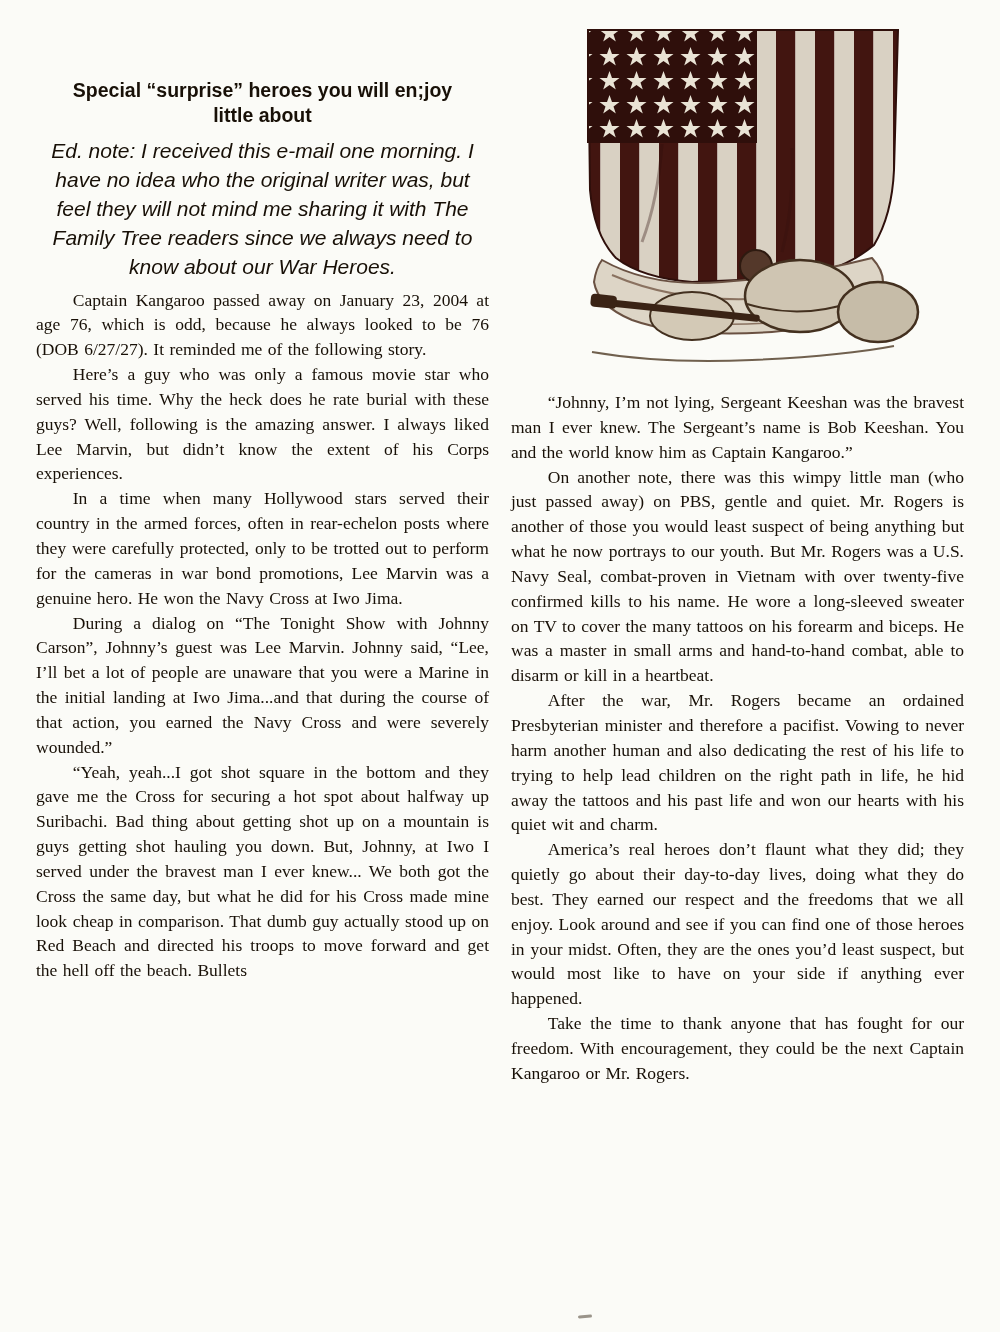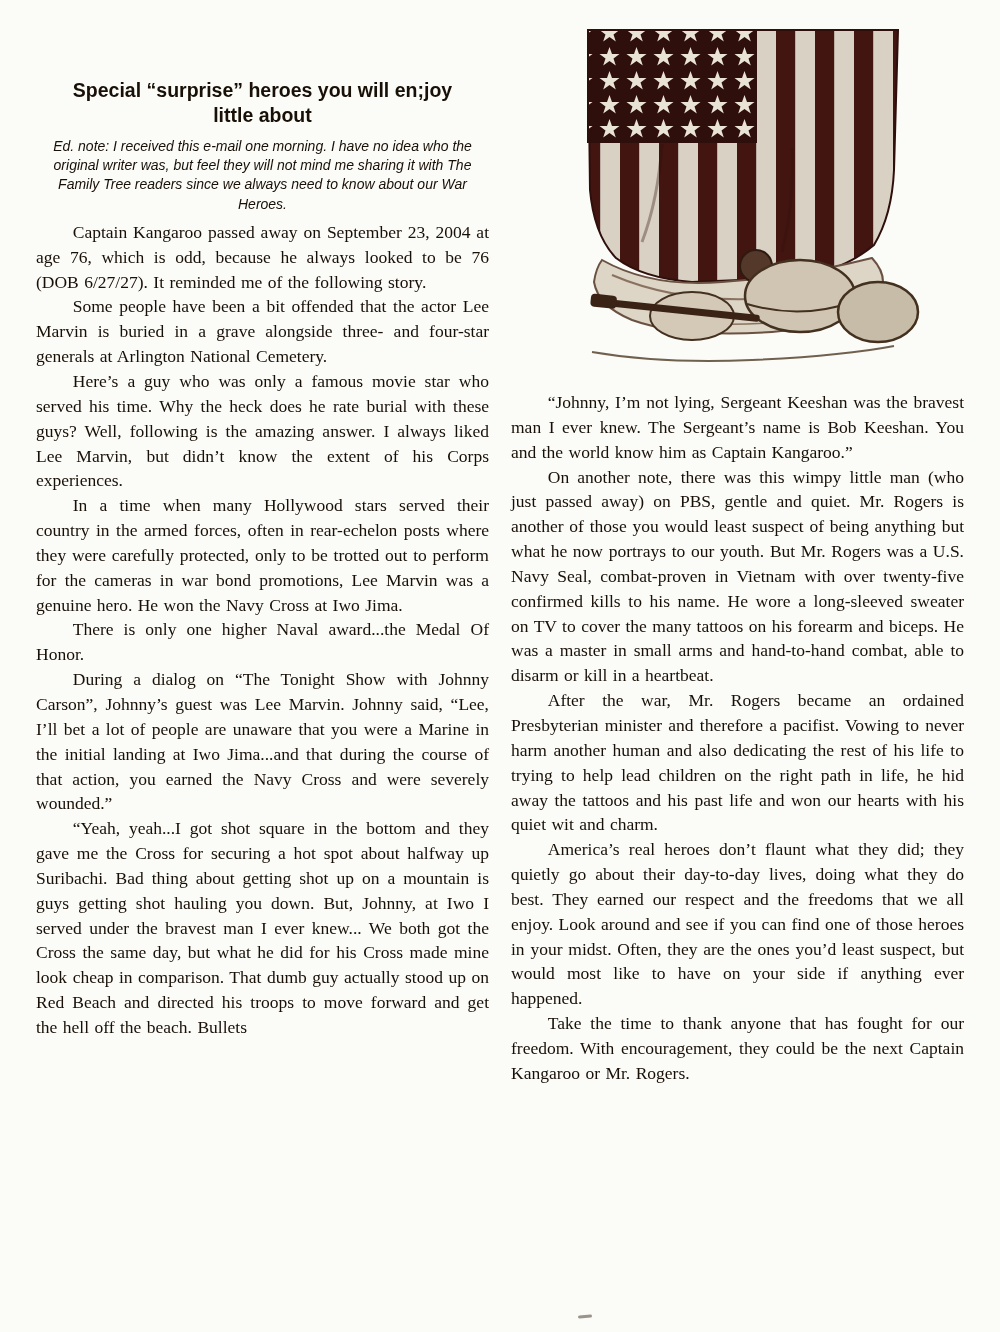--- a/index.html
+++ b/index.html
@@ -25,21 +25,21 @@
     font-family: "Liberation Sans", sans-serif;
     font-weight: bold;
     font-size: 19.5px;
     line-height: 1.3;
     text-align: center;
     margin: 0 0 8px 0;
   }
   .ed-note {
     font-family: "Liberation Sans", sans-serif;
     font-style: italic;
-    font-size: 14px;
+    font-size: 21px;
     line-height: 1.38;
     text-align: center;
     margin: 0 0 6px 0;
   }
   p.body {
     font-size: 17.5px;
     line-height: 1.42;
     text-align: justify;
     text-indent: 2.1em;
     margin: 0;
@@ -66,25 +66,23 @@
 
 <div class="sheet">
   <div class="page">
 
     <div class="col col-left">
       <h1 class="article-title">
         <span>Special “surprise” heroes you will en;joy</span><br>
         <span>little about</span>
       </h1>
       <p class="ed-note">Ed. note:  I received this e-mail one morning.  I have no idea who the original writer was, but feel they will not mind me sharing it with The Family Tree readers since we always need to know about our War Heroes.</p>
-      <p class="body">Captain Kangaroo passed away on September 23, 2004 at age 76, which is odd, because he always looked to be 76 (DOB 6/27/27).  It reminded me of the following story.</p>
-      <p class="body">Some people have been a bit offended that the actor Lee Marvin is buried in a grave alongside three- and four-star generals at Arlington National Cemetery.</p>
+      <p class="body">Captain Kangaroo passed away on January 23, 2004 at age 76, which is odd, because he always looked to be 76 (DOB 6/27/27).  It reminded me of the following story.</p>
       <p class="body">Here’s a guy who was only a famous movie star who served his time.  Why the heck does he rate burial with these guys?  Well, following is the amazing answer.  I always liked Lee Marvin, but didn’t know the extent of his Corps experiences.</p>
       <p class="body">In a time when many Hollywood stars served their country in the armed forces, often in rear-echelon posts where they were carefully protected, only to be trotted out to perform for the cameras in war bond promotions, Lee Marvin was a genuine hero.  He won the Navy Cross at Iwo Jima.</p>
-      <p class="body">There is only one higher Naval award...the Medal Of Honor.</p>
       <p class="body">During a dialog on “The Tonight Show with Johnny Carson”, Johnny’s guest was Lee Marvin.  Johnny said, “Lee, I’ll bet a lot of people are unaware that you were a Marine in the initial landing at Iwo Jima...and that during the course of that action, you earned the Navy Cross and were severely wounded.”</p>
       <p class="body">“Yeah, yeah...I got shot square in the bottom and they gave me the Cross for securing a hot spot about halfway up Suribachi.  Bad thing about getting shot up on a mountain is guys getting shot hauling you down.  But, Johnny, at Iwo I served under the bravest man I ever knew...  We both got the Cross the same day, but what he did for his Cross made mine look cheap in comparison.  That dumb guy actually stood up on Red Beach and directed his troops to move forward and get the hell off the beach.  Bullets</p>
     </div>
 
     <div class="col col-right">
       <div class="illustration">
         <svg width="392" height="352" viewBox="0 0 392 352" xmlns="http://www.w3.org/2000/svg">
           <defs>
             <pattern id="vstripes" width="39" height="12" patternUnits="userSpaceOnUse">
               <rect width="19.5" height="12" fill="#421510"></rect>

